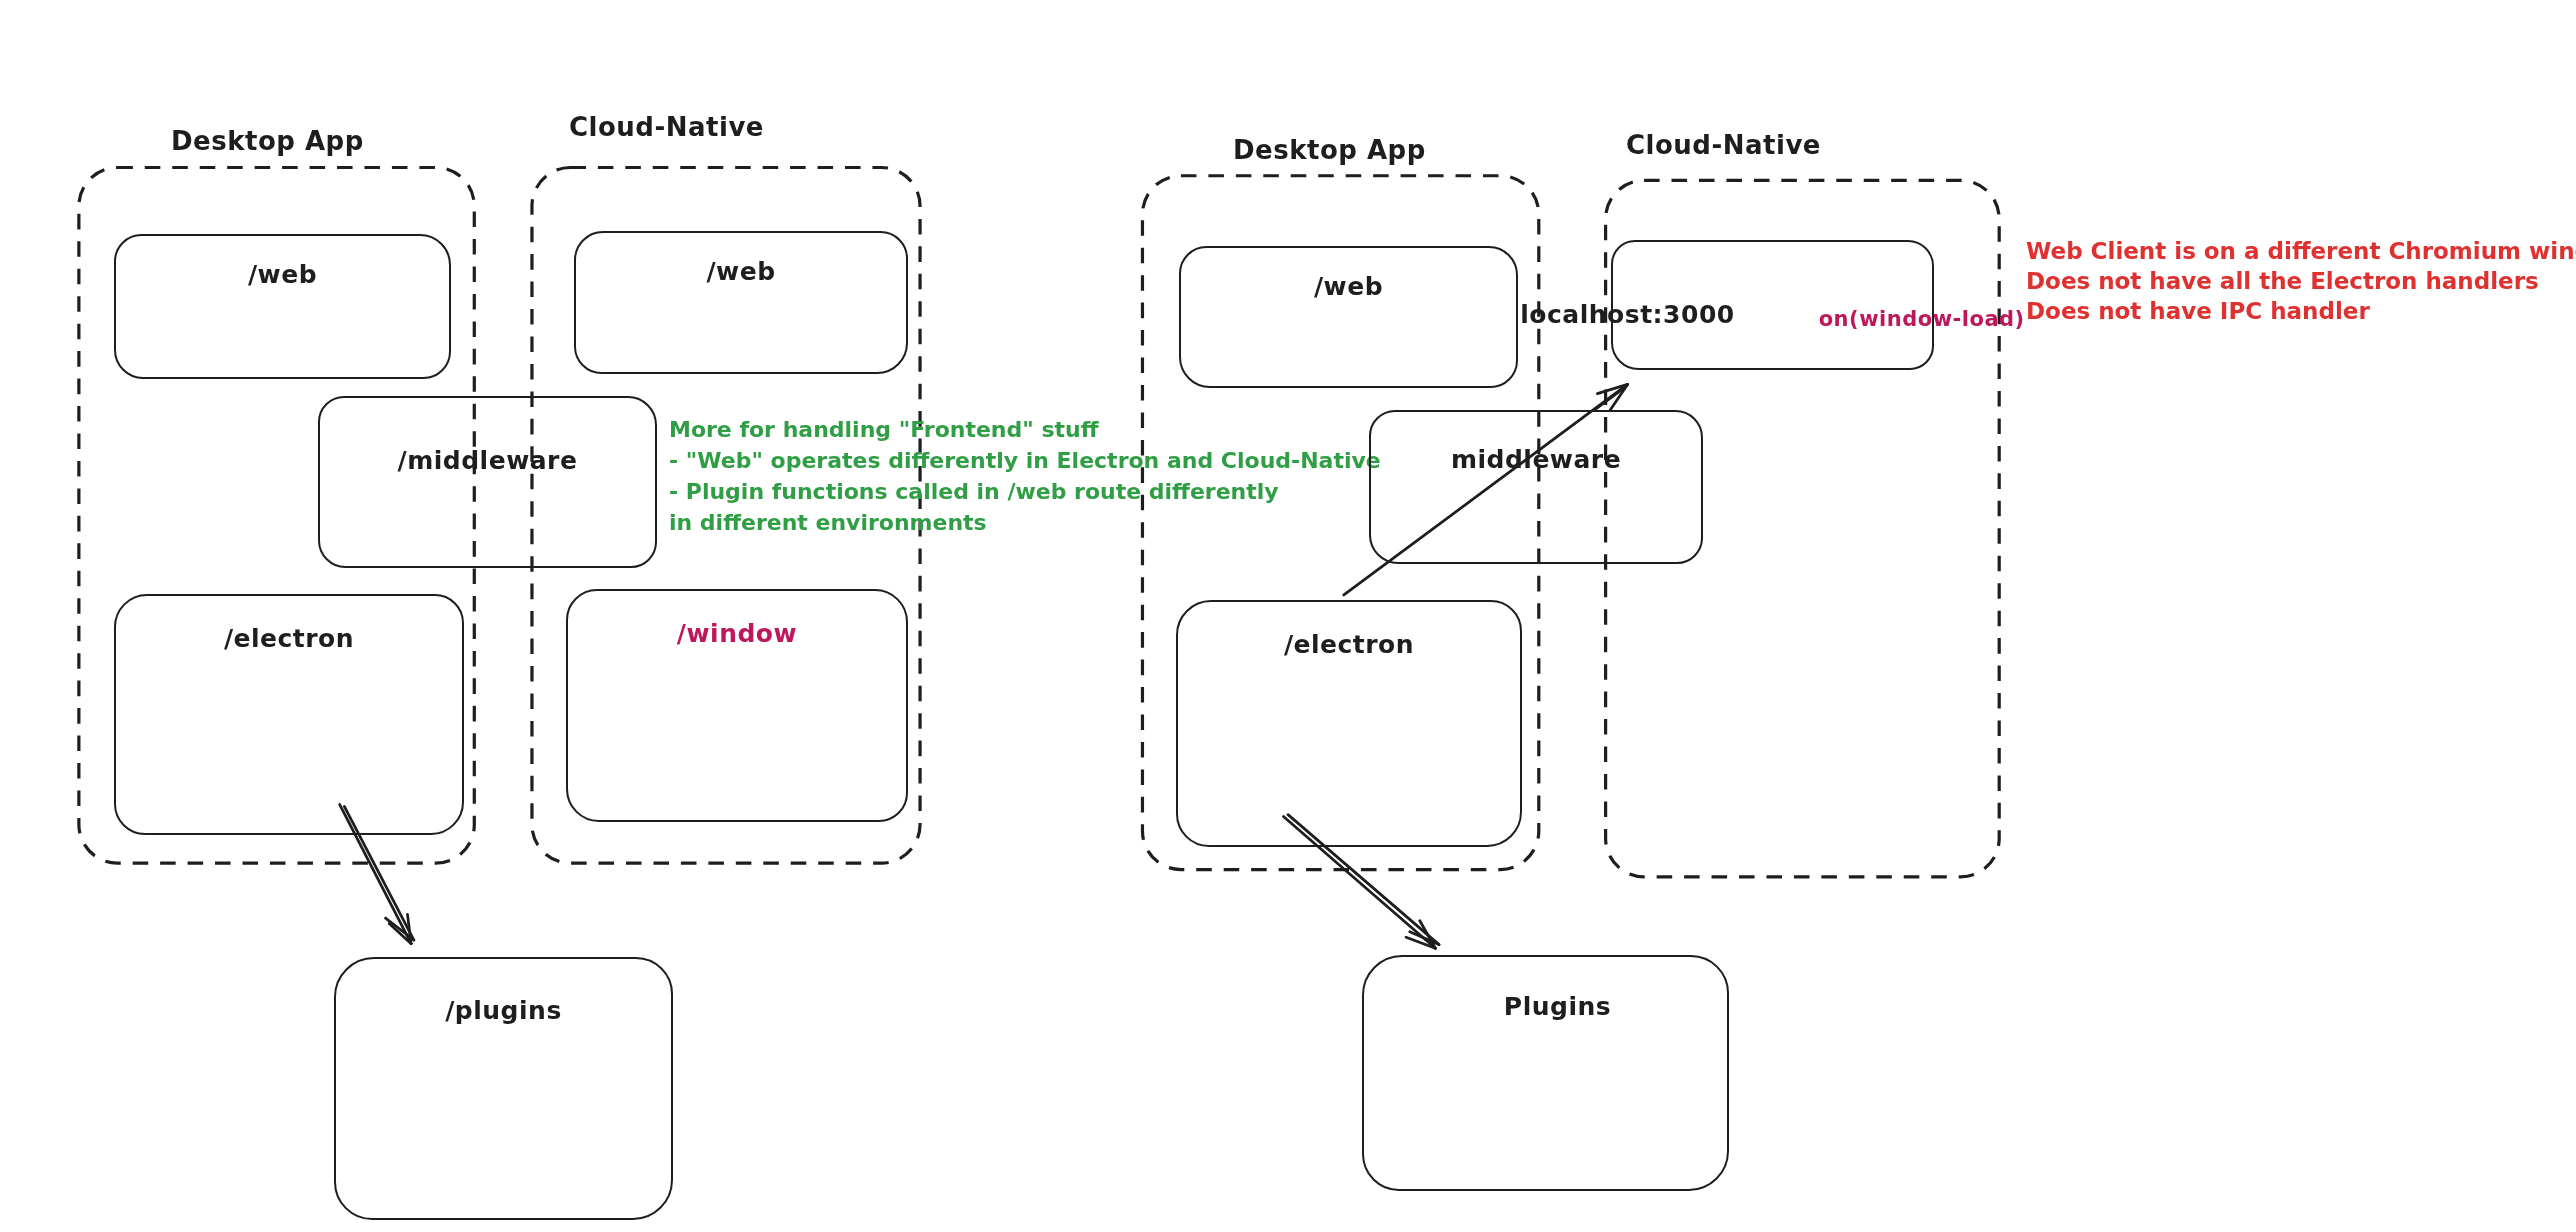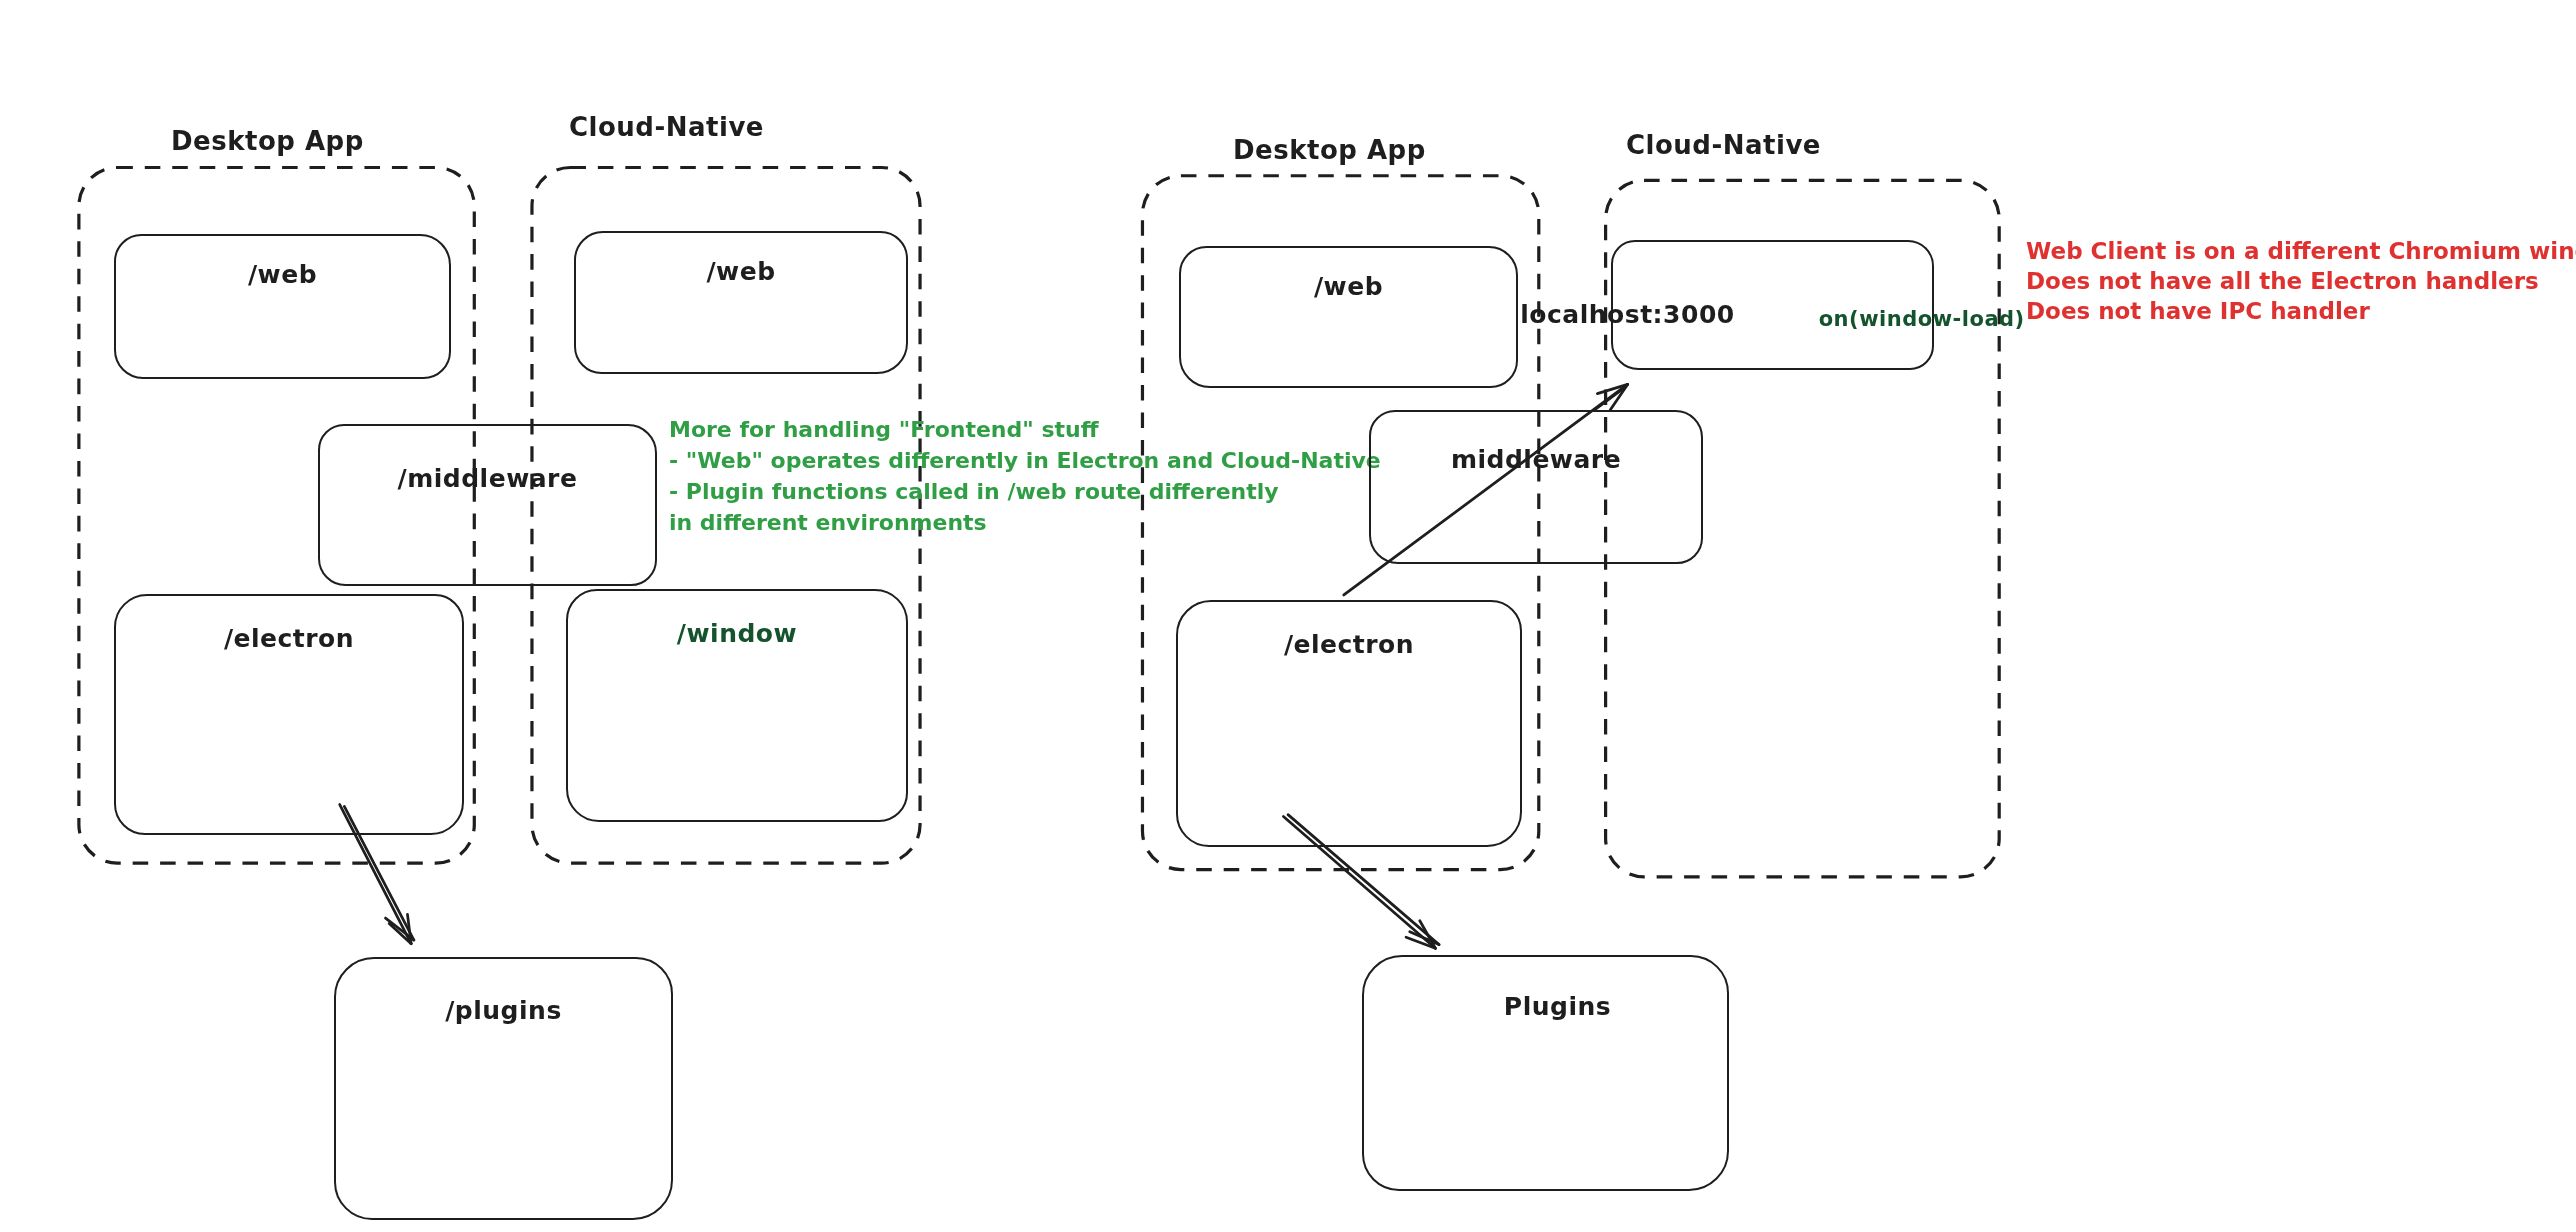--- a/index.html
+++ b/index.html
@@ -10,21 +10,21 @@
   .zone-label{
     position:absolute;font-size:26px;font-weight:bold;
     white-space:nowrap;letter-spacing:0.5px;
   }
   .box{
     position:absolute;border:2.7px solid #1e1e1e;background:transparent;
     display:flex;justify-content:center;align-items:flex-start;
     font-size:25px;font-weight:bold;letter-spacing:0.5px;
   }
   .box .bl{white-space:nowrap;}
-  .red-text{color:#14532d;}
+  .red-text{color:#be185d;}
   .note{position:absolute;white-space:nowrap;font-weight:bold;}
   .note.green{color:#2f9e44;font-size:22px;line-height:31px;}
   .note.red{color:#e03131;font-size:23px;line-height:30px;}
   .overlay{position:absolute;left:0;top:0;width:2576px;height:1232px;pointer-events:none;}
   .localhost-sub{font-size:21px;margin-top:9.2px;}
 </style>
 </head>
 <body>
 
 <div class="canvas">
@@ -68,21 +68,21 @@
   <div class="zone-label" style="left:569px;top:112px;width:211px;">Cloud-Native</div>
 
   <div class="box" style="left:114px;top:234px;width:333px;height:117px;border-radius:27.5px 31px 27.5px 29px;padding-top:24px;">
     <span class="bl">/web</span>
   </div>
 
   <div class="box" style="left:574px;top:231px;width:330px;height:115px;border-radius:29px 27.5px 31px 27.5px;padding-top:24px;">
     <span class="bl">/web</span>
   </div>
 
-  <div class="box" style="left:318px;top:424px;width:335px;height:120px;border-radius:26px 29px 26px 27.5px;padding-top:38px;">
+  <div class="box" style="left:318px;top:396px;width:335px;height:120px;border-radius:26px 29px 26px 27.5px;padding-top:48px;">
     <span class="bl">/middleware</span>
   </div>
 
   <div class="note green" style="left:669px;top:414px;">
     <div>More for handling "Frontend" stuff</div>
     <div>- "Web" operates differently in Electron and Cloud-Native</div>
     <div>- Plugin functions called in /web route differently</div>
     <div>in different environments</div>
   </div>
 

